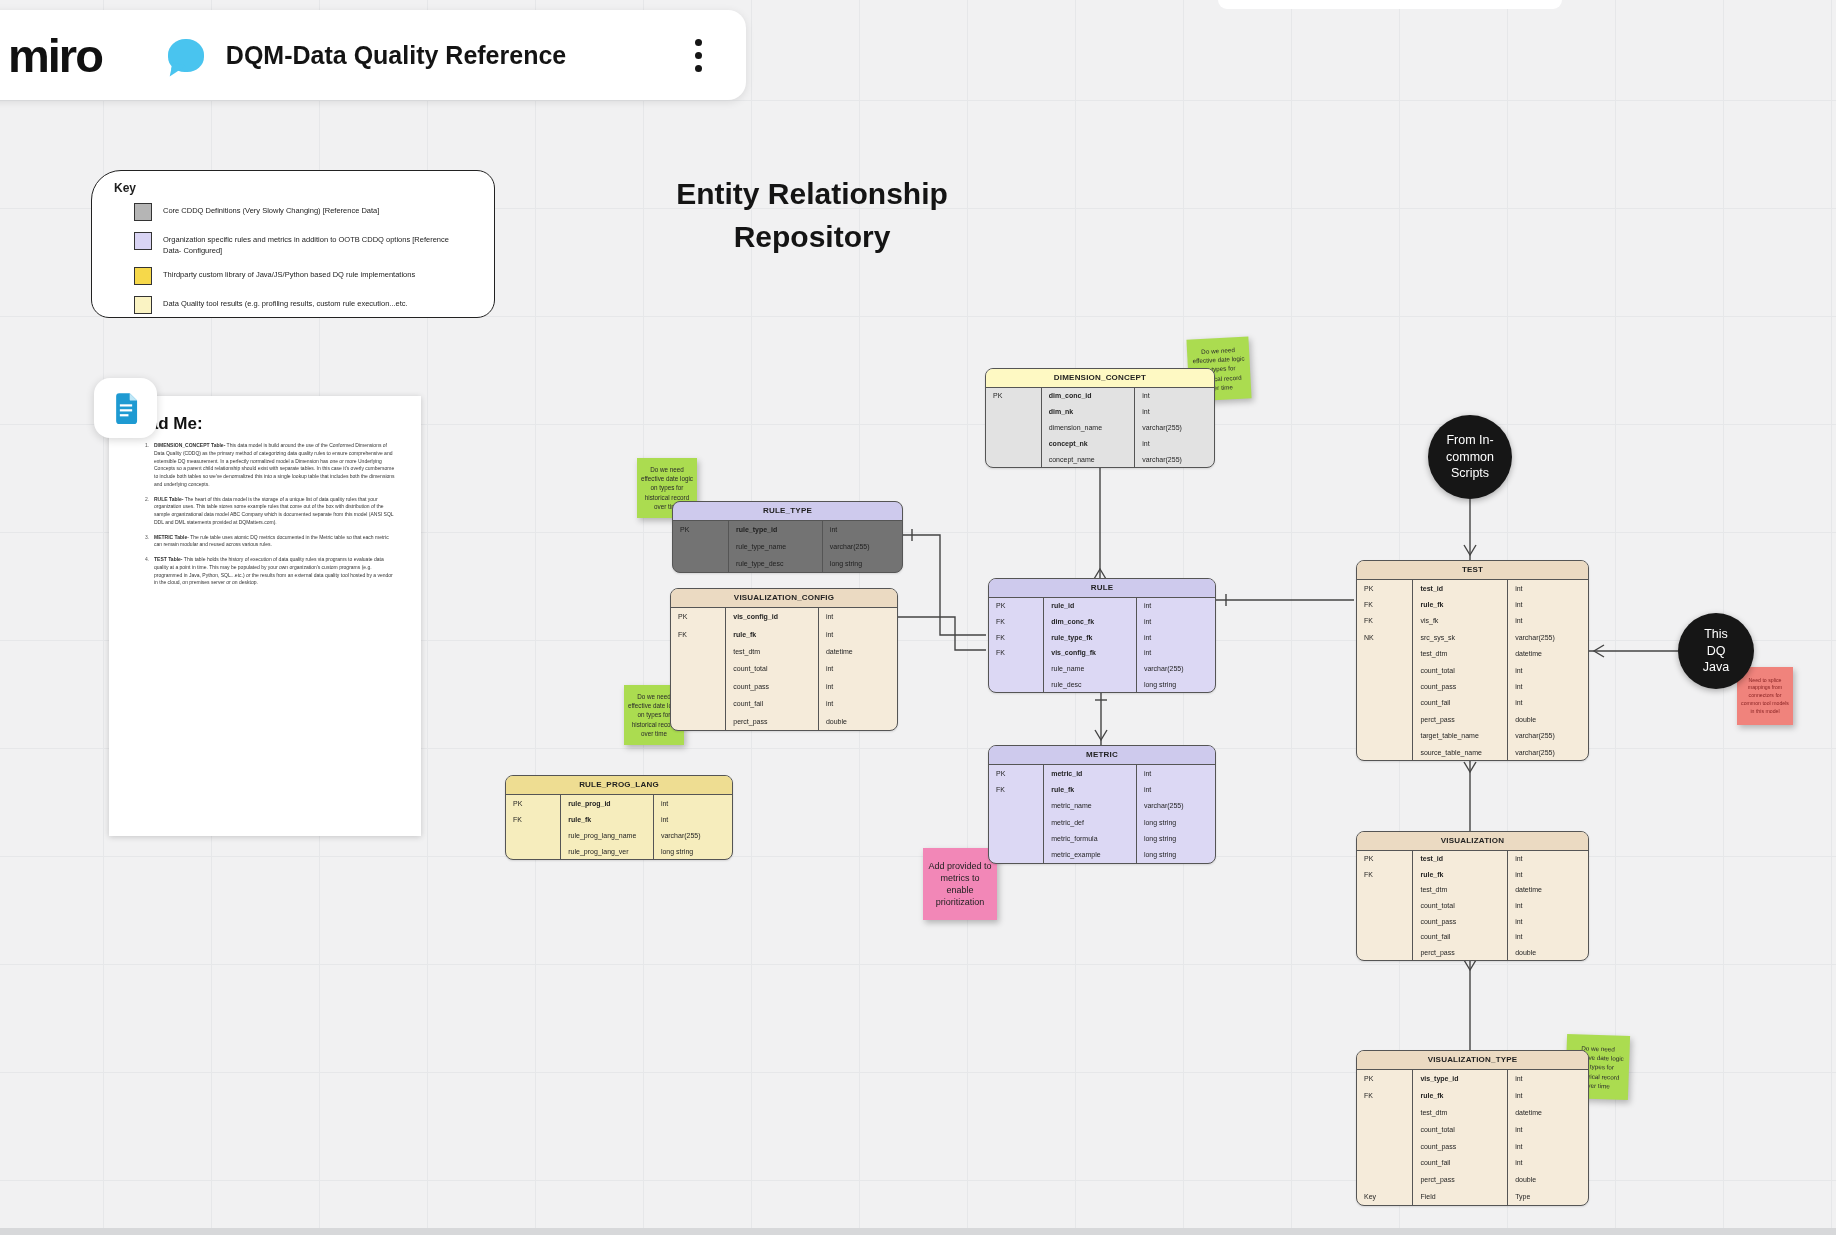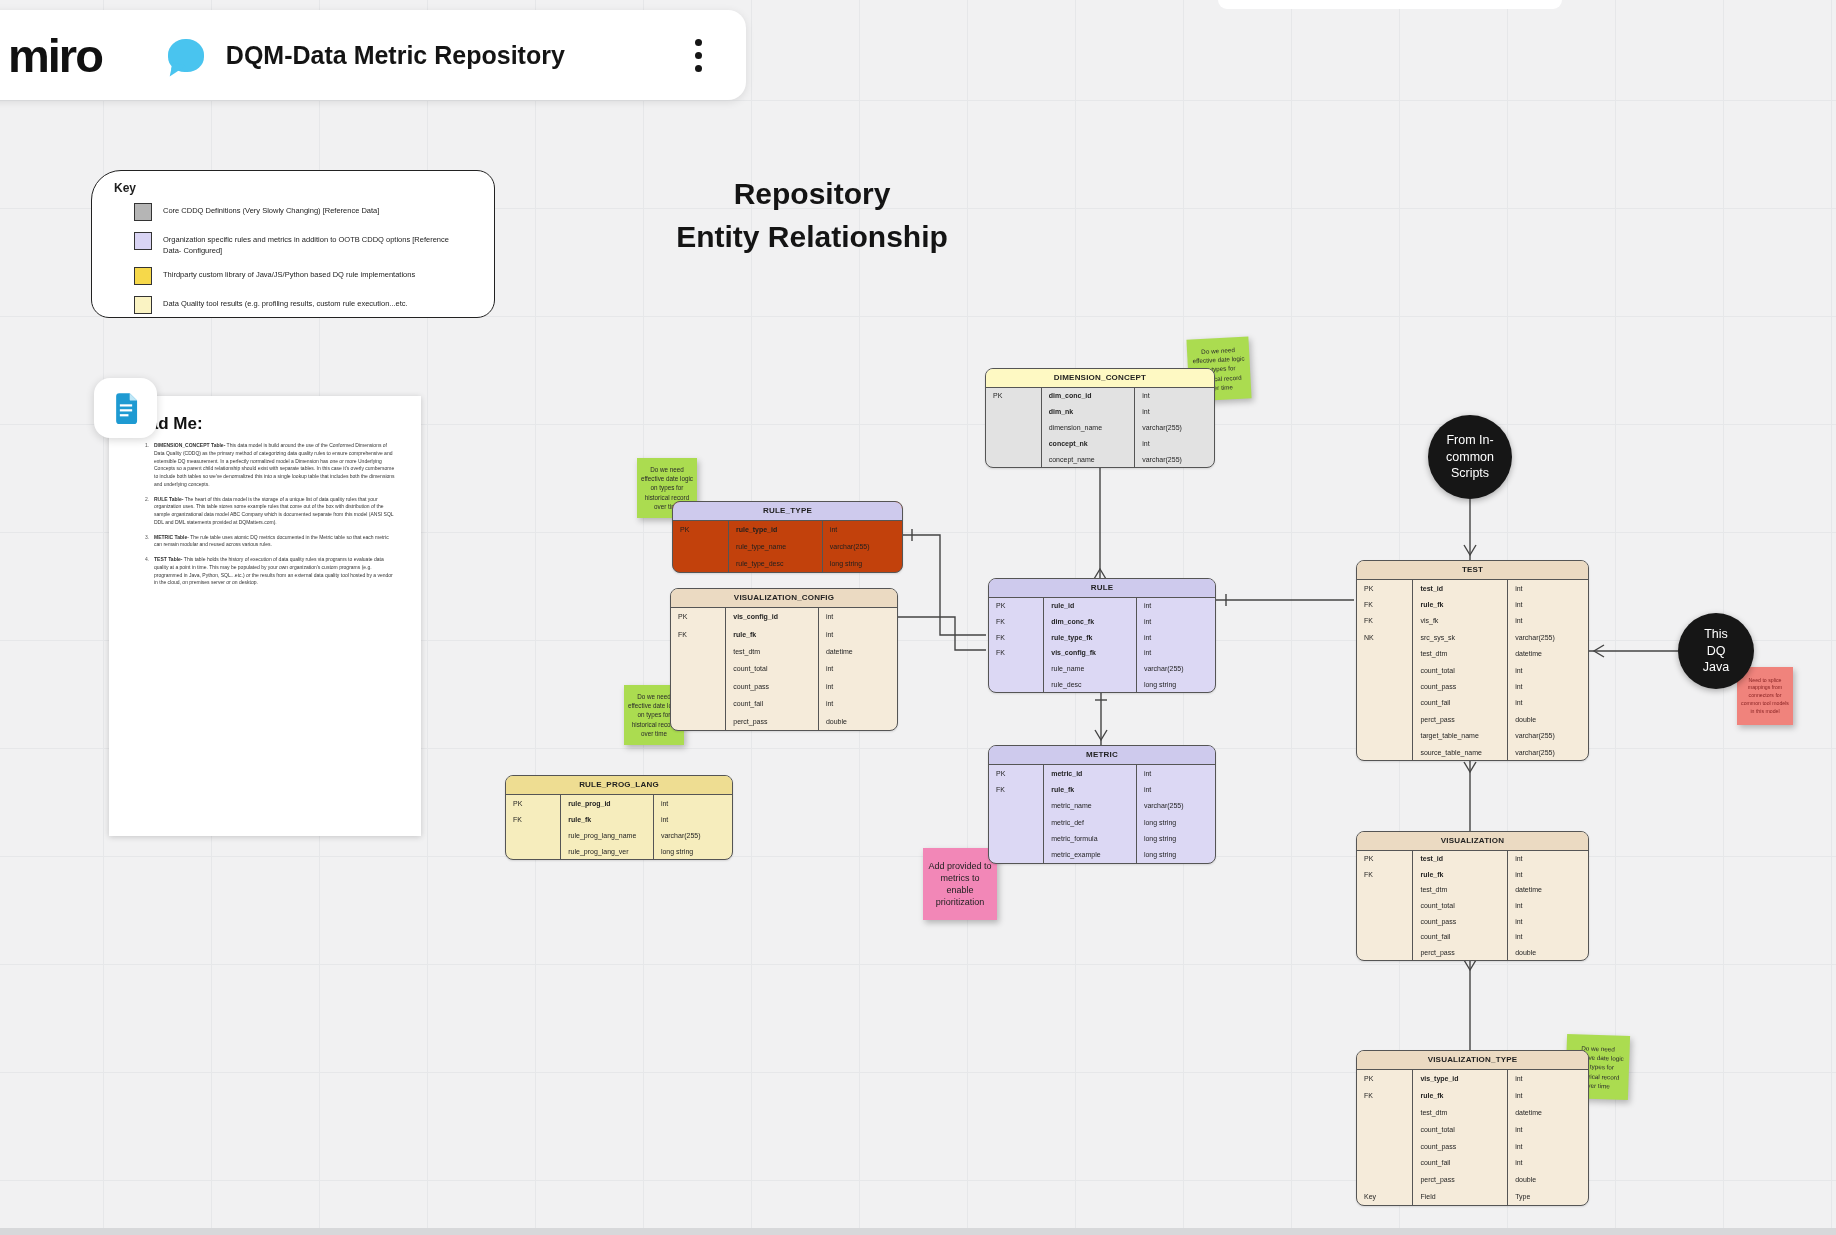--- a/index.html
+++ b/index.html
@@ -89,22 +89,22 @@
     <path d="M 1464 545 L 1470 555 L 1476 545" fill="none" stroke="#444444" stroke-width="1.4"></path>
     <path d="M 1604 645 L 1594 651 L 1604 657" fill="none" stroke="#444444" stroke-width="1.4"></path>
     <path d="M 1464 762 L 1470 772 L 1476 762" fill="none" stroke="#444444" stroke-width="1.4"></path>
     <path d="M 1464 960 L 1470 970 L 1476 960" fill="none" stroke="#444444" stroke-width="1.4"></path>
     <path d="M 912 529 L 912 541" stroke="#444444" stroke-width="1.4"></path>
     <path d="M 1226 594 L 1226 606" stroke="#444444" stroke-width="1.4"></path>
     <path d="M 1095 700 L 1107 700" stroke="#444444" stroke-width="1.4"></path>
   </svg>
 
 <div id="diagram-title" class="abs">
+    <div>Entity Relationship</div>
     <div>Repository</div>
-    <div>Entity Relationship</div>
   </div>
 
 <div id="key-box" class="abs">
   <div id="key-title">Key</div>
   <div id="key-rows">
       <div class="key-row">
         <span class="key-swatch" style="background: rgb(181, 181, 181);"></span>
         <span class="key-label">Core CDDQ Definitions (Very Slowly Changing) [Reference Data]</span>
       </div>
       <div class="key-row">
@@ -173,21 +173,21 @@
         </div>
         <div class="ecol c-type">
           <div class="ecell" style="height: 15.8px;">int</div>
           <div class="ecell" style="height: 15.8px;">int</div>
           <div class="ecell" style="height: 15.8px;">varchar(255)</div>
           <div class="ecell" style="height: 15.8px;">int</div>
           <div class="ecell" style="height: 15.8px;">varchar(255)</div>
         </div>
       </div>
     </div>
-    <div class="entity" style="left: 672px; top: 501px; width: 229px; background: #c2410c;">
+    <div class="entity" style="left: 672px; top: 501px; width: 229px; background: #737373;">
       <div class="ehead" style="background: rgb(206, 202, 237);">RULE_TYPE</div>
       <div class="ebody">
         <div class="ecol c-key">
           <div class="ecell" style="height: 17px;">PK</div>
           <div class="ecell" style="height: 17px;"></div>
           <div class="ecell" style="height: 17px;"></div>
         </div>
         <div class="ecol c-name">
           <div class="ecell b" style="height: 17px;">rule_type_id</div>
           <div class="ecell" style="height: 17px;">rule_type_name</div>
@@ -446,21 +446,21 @@
         <div>This</div>
         <div>DQ</div>
         <div>Java</div>
       </div>
     </div>
   </div>
 
 <div id="header-bar" class="abs">
   <div id="logo">miro</div>
   <div id="chat-icon"></div>
-  <div id="board-title">DQM-Data Metric Repository</div>
+  <div id="board-title">DQM-Data Quality Reference</div>
   <div id="kebab">
       <span></span>
       <span></span>
       <span></span>
     </div>
 </div>
 <div id="top-right-strip" class="abs"></div>
 <div id="bottom-strip" class="abs"></div>
 
 </body></html>

